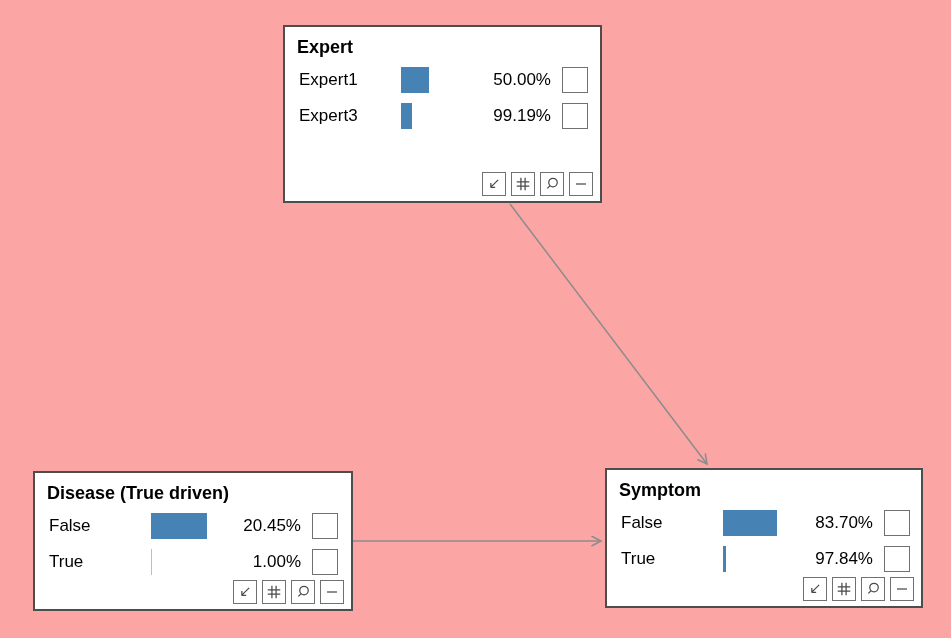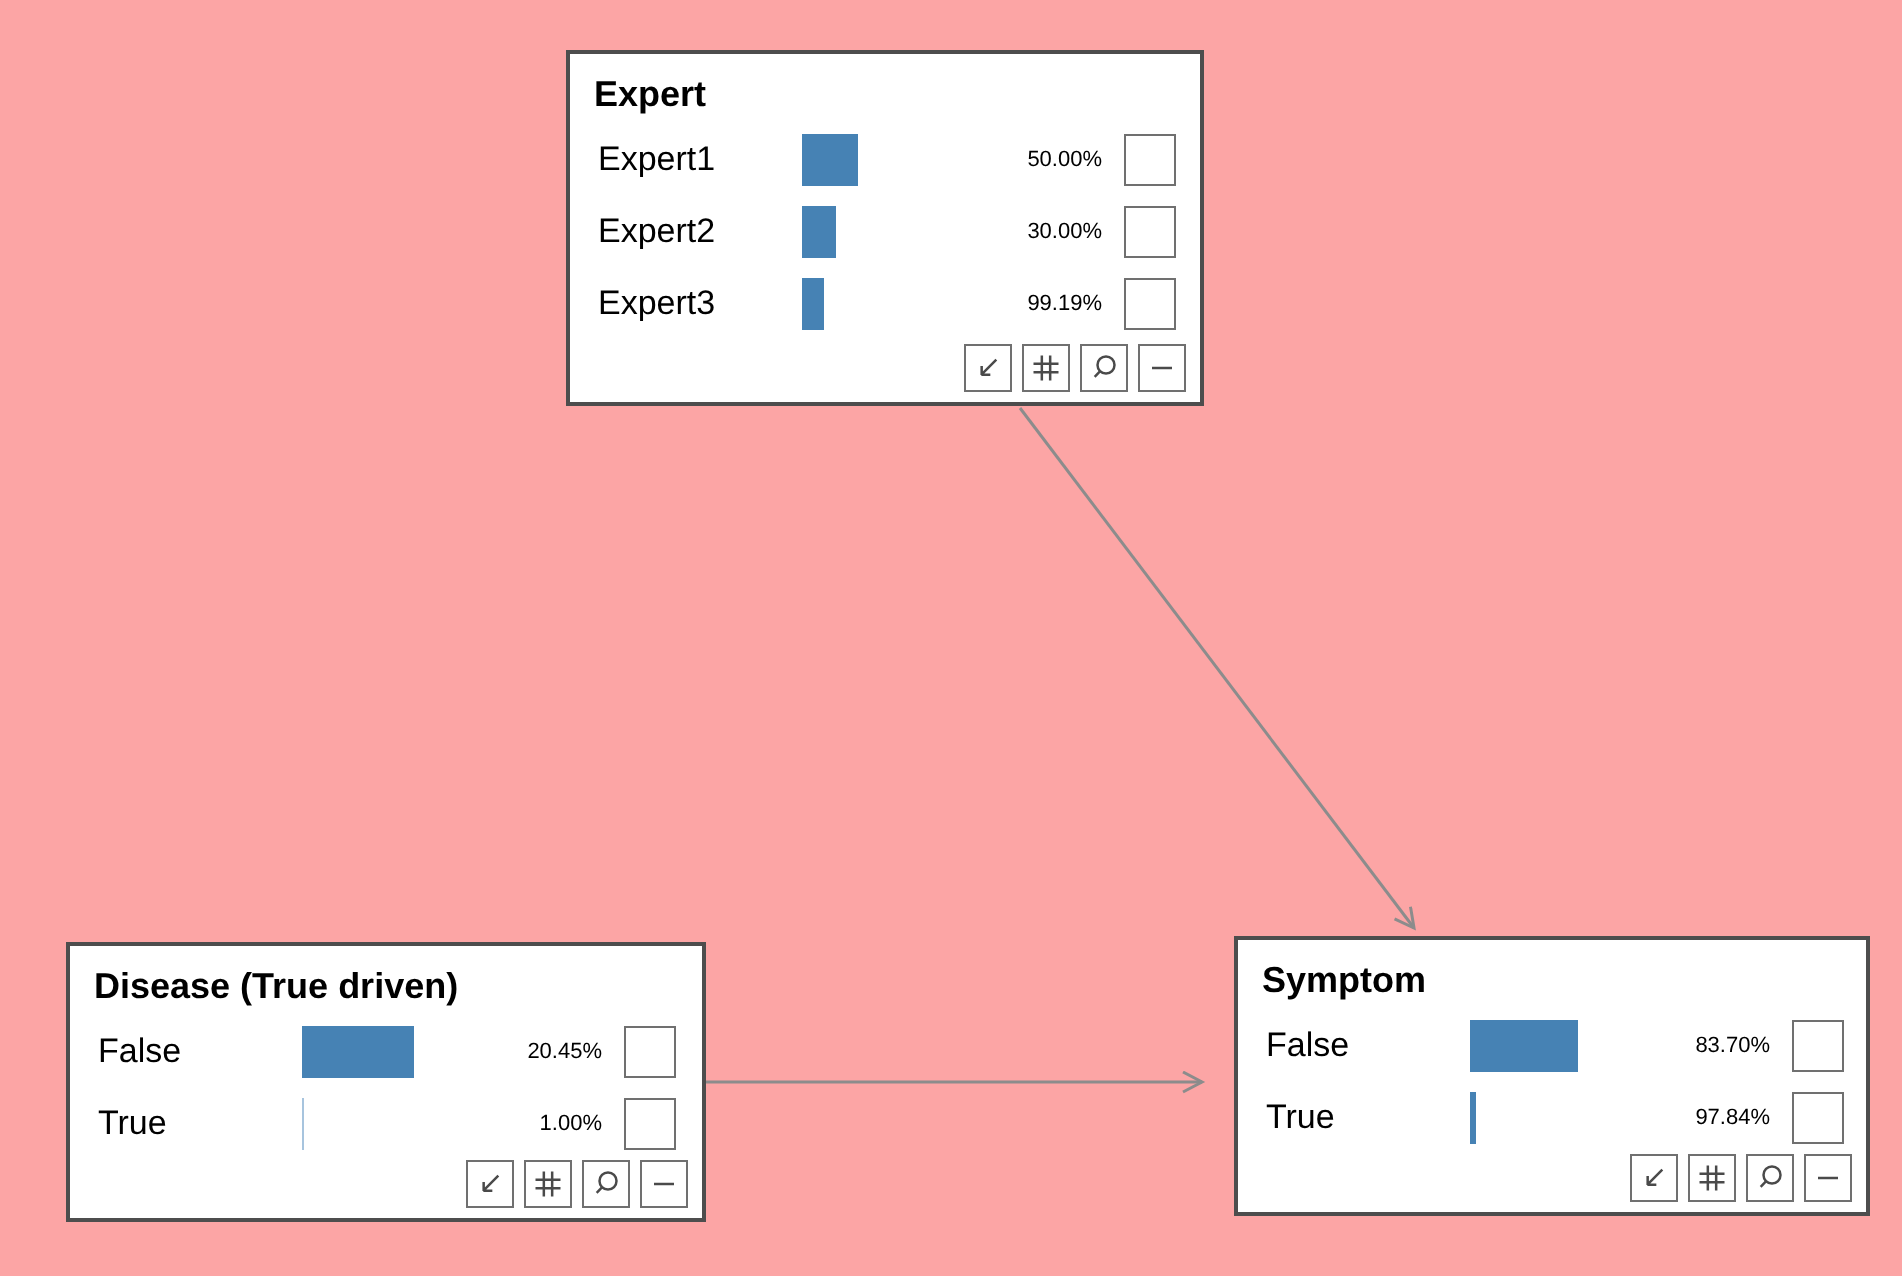--- a/index.html
+++ b/index.html
@@ -50,21 +50,21 @@
     height: 26px;
   }
   .bar-fill { height: 100%; }
   .pct {
     position: absolute;
     left: 170px;
     width: 96px;
     top: 50%;
     transform: translateY(-50%);
     text-align: right;
-    font-size: 11px;
+    font-size: 17px;
     white-space: nowrap;
   }
   .checkbox {
     position: absolute;
     left: 277px;
     top: 5px;
     width: 26px;
     height: 26px;
     box-sizing: border-box;
     border: 1.5px solid var(--control-border, #707070);
@@ -118,28 +118,20 @@
     <div class="node-states">
         <div class="state-row">
           <div class="state-label">Expert1</div>
           <div class="bar-track">
             <div class="bar-fill" style="width: 28px; background: rgb(70, 130, 180);"></div>
           </div>
           <div class="pct">50.00%</div>
           <div class="checkbox"></div>
         </div>
         <div class="state-row">
-          <div class="state-label">Expert2</div>
-          <div class="bar-track">
-            <div class="bar-fill" style="width: 17px; background: rgb(70, 130, 180);"></div>
-          </div>
-          <div class="pct">30.00%</div>
-          <div class="checkbox"></div>
-        </div>
-        <div class="state-row">
           <div class="state-label">Expert3</div>
           <div class="bar-track">
             <div class="bar-fill" style="width: 11px; background: rgb(70, 130, 180);"></div>
           </div>
           <div class="pct">99.19%</div>
           <div class="checkbox"></div>
         </div>
       </div>
     <div class="node-toolbar">
         <button class="icon-btn">
@@ -204,21 +196,21 @@
           </svg>
         </button>
         <button class="icon-btn">
           <svg class="glyph" viewBox="0 0 24 24" xmlns="http://www.w3.org/2000/svg">
             <path d="M6 12 H18"></path>
           </svg>
         </button>
       </div>
   </div>
 
-  <div class="node" id="node-symptom" style="left:605px; top:468px; width:318px; height:140px;margin-left:12px;">
+  <div class="node" id="node-symptom" style="left:605px; top:468px; width:318px; height:140px;">
     <div class="node-title">Symptom</div>
     <div class="node-states">
         <div class="state-row">
           <div class="state-label">False</div>
           <div class="bar-track">
             <div class="bar-fill" style="width: 54px; background: rgb(70, 130, 180);"></div>
           </div>
           <div class="pct">83.70%</div>
           <div class="checkbox"></div>
         </div>

